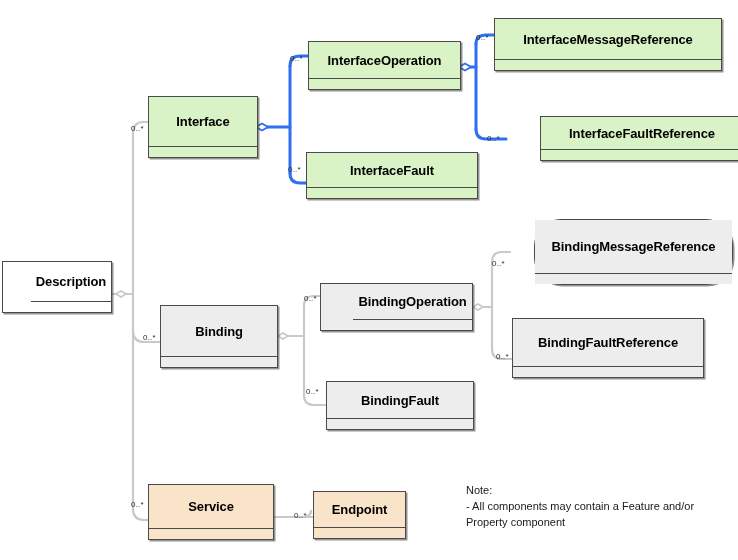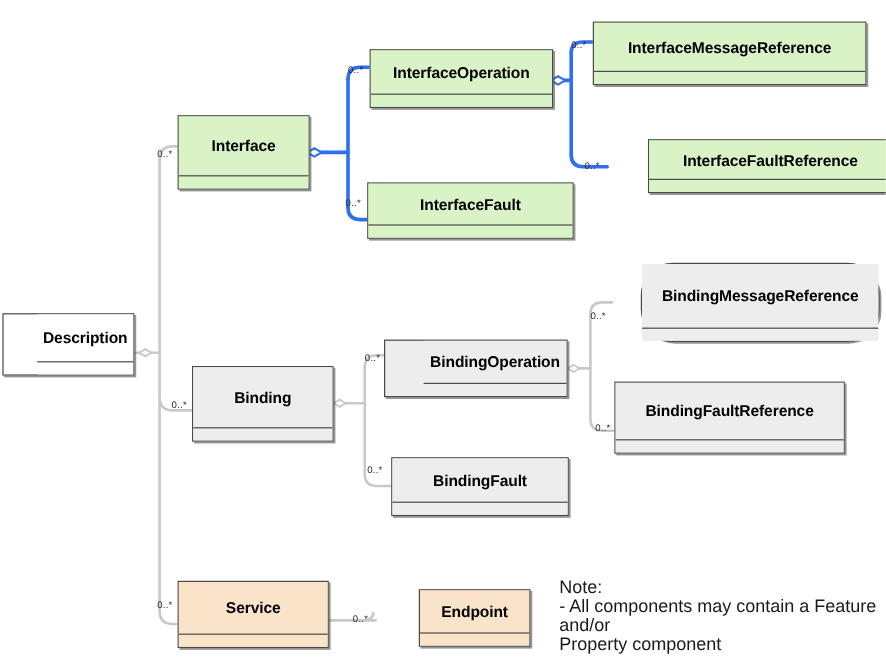--- a/index.html
+++ b/index.html
@@ -74,21 +74,21 @@
     font-size: 8px;
     font-family: "Liberation Sans", sans-serif;
     color: #2b2b2b;
     white-space: nowrap;
     letter-spacing: 0.2px;
   }
 
   
   .note {
     position: absolute;
-    font-size: 15px;
+    font-size: 11px;
     line-height: 16px;
     color: #1a1a1a;
     white-space: pre-line;
     font-family: "Liberation Sans", sans-serif;
   }
 </style>
 </head>
 <body>
 
 <div id="canvas">
@@ -191,21 +191,21 @@
         <div class="compartment"></div>
       </div>
       <div class="uml gray" style="left: 512px; top: 318px; width: 192px; height: 60px;">
         <div class="title">BindingFaultReference</div>
         <div class="compartment"></div>
       </div>
       <div class="uml peach" style="left: 148px; top: 484px; width: 126px; height: 56px; justify-content: center;">
         <div class="title">Service</div>
         <div class="compartment"></div>
       </div>
-      <div class="uml peach" style="left: 313px; top: 491px; width: 93px; height: 48px; margin-left: 36px;">
+      <div class="uml peach" style="left: 313px; top: 491px; width: 93px; height: 48px;">
         <div class="title">Endpoint</div>
         <div class="compartment"></div>
       </div>
     </div>
 
   <div id="mults">
       <div class="mult" style="left: 131px; top: 124px;">0..*</div>
       <div class="mult" style="left: 143px; top: 333px;">0..*</div>
       <div class="mult" style="left: 131px; top: 500px;">0..*</div>
       <div class="mult" style="left: 290px; top: 54px;">0..*</div>

